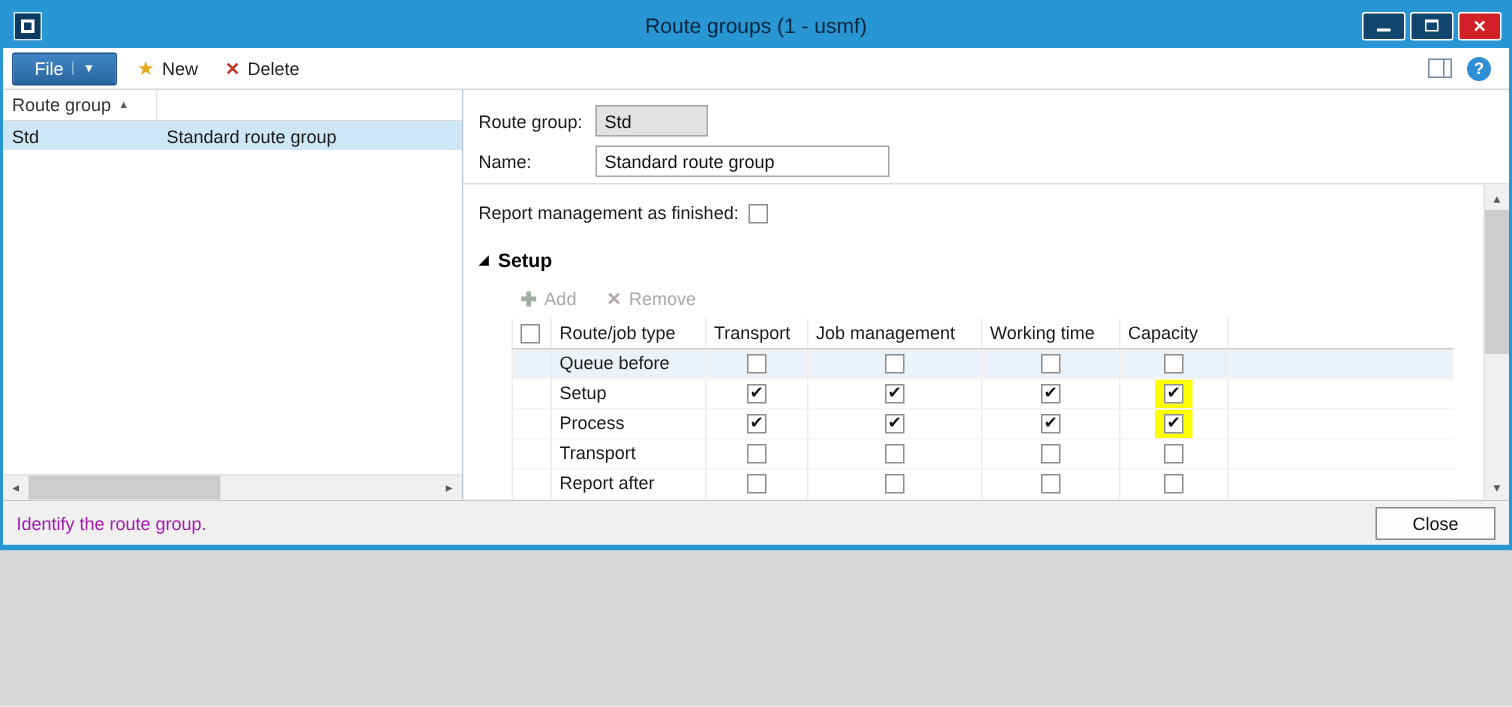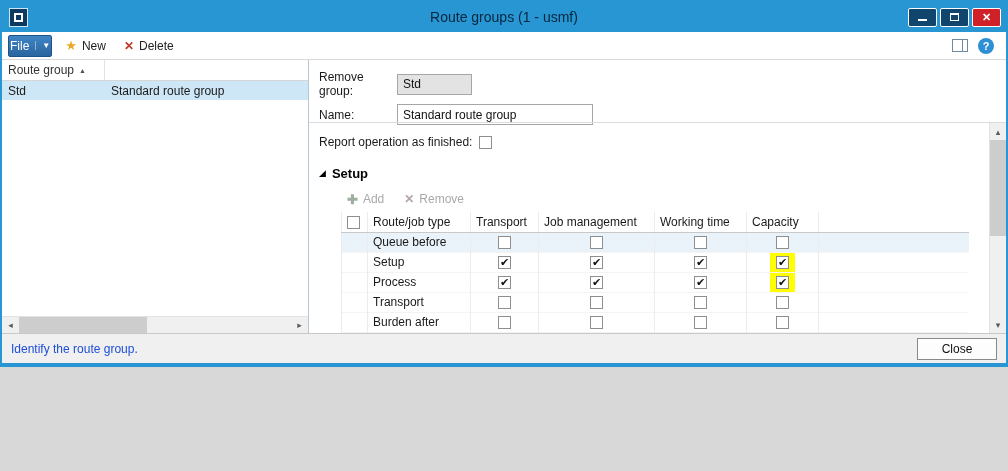--- a/index.html
+++ b/index.html
@@ -15,21 +15,21 @@
   .app-icon{width:19px;height:19px;background:#0d3a60;border:1px solid #cfe6f5;display:flex;align-items:center;justify-content:center;margin-left:2px;}
   .app-icon .glyph{width:9px;height:9px;border:2px solid #fff;}
   .title{position:absolute;left:0;right:0;text-align:center;color:#06263d;font-size:14px;pointer-events:none;}
   .win-controls{margin-left:auto;display:flex;gap:3px;z-index:2;}
   .win-btn{width:29px;height:19px;border:1px solid #fff;background:#10456e;color:#fff;display:flex;align-items:center;justify-content:center;font-size:11px;border-radius:2px;cursor:default;}
   .win-btn .min-glyph{width:9px;border-bottom:2px solid #fff;margin-top:6px;}
   .win-btn .max-glyph{width:9px;height:8px;border:1px solid #fff;border-top-width:2px;}
   .win-btn.close{background:#cf2127;font-weight:bold;}
   
   .toolbar{height:28px;background:#fff;border-bottom:1px solid #d9d9d9;display:flex;align-items:center;padding:0 6px;gap:8px;flex:0 0 auto;}
-  .file-btn{height:22px;display:flex;align-items:center;gap:6px;padding:0 1px;color:#fff;font-size:12px;background:linear-gradient(#3f85c6,#2a659e);border:1px solid #1f5288;border-radius:2px;cursor:default;}
+  .file-btn{height:22px;display:flex;align-items:center;gap:6px;padding:0 14px;color:#fff;font-size:12px;background:linear-gradient(#3f85c6,#2a659e);border:1px solid #1f5288;border-radius:2px;cursor:default;}
   .file-btn .chev{font-size:8px;border-left:1px solid rgba(255,255,255,.45);padding-left:6px;}
   .tb-btn{display:flex;align-items:center;gap:5px;background:none;border:none;font-size:12px;color:#222;padding:0 5px;font-family:inherit;cursor:default;}
   .star-icon{color:#e8a821;font-size:13px;line-height:1;}
   .delx-icon{color:#c0392b;font-size:12px;font-weight:bold;line-height:1;}
   .tb-right{margin-left:auto;display:flex;align-items:center;gap:10px;margin-right:6px;}
   .layout-icon{width:16px;height:13px;border:1px solid #6f8aa3;position:relative;background:#fff;}
   .layout-icon::after{content:"";position:absolute;top:0;bottom:0;right:4px;border-left:1px solid #6f8aa3;}
   .help-icon{width:16px;height:16px;border-radius:50%;background:#2e8fd4;color:#fff;font-weight:bold;font-size:11px;display:flex;align-items:center;justify-content:center;}
   
   .main{flex:1 1 auto;display:flex;min-height:0;}
@@ -81,21 +81,21 @@
   .setup-grid .cell-cb{text-align:center;}
   tr.row-sel td{background:#eaf2fa;}
   .cb{width:13px;height:13px;border:1px solid #8e8e8e;background:#fff;display:inline-flex;align-items:center;justify-content:center;font-size:11px;line-height:1;color:#111;vertical-align:middle;}
   .hl-wrap{background:#ffff00;padding:3px 6px;display:inline-flex;vertical-align:middle;}
   .vscroll{position:absolute;top:0;right:0;bottom:0;width:17px;background:#f0f0f0;border-left:1px solid #e3e3e3;display:flex;flex-direction:column;}
   .vscroll .scroll-arrow{width:auto;height:17px;flex:0 0 auto;}
   .v-thumb{height:96px;background:#cdcdcd;flex:0 0 auto;}
   .v-track{flex:1;}
   
   .statusbar{height:30px;flex:0 0 auto;background:#f0f0f0;border-top:1px solid #c8c8c8;display:flex;align-items:center;padding:0 9px;}
-  .status-text{color:#1d4ed8;}
+  .status-text{color:#a21caf;}
   .close-btn{margin-left:auto;width:80px;height:22px;background:#fdfdfd;border:1px solid #8a8a8a;font-size:12px;font-family:inherit;color:#111;cursor:default;}
 </style>
 </head>
 <body>
 
 <div class="window">
 
   <div class="titlebar">
     <div class="app-icon">
         <div class="glyph"></div>
@@ -152,34 +152,34 @@
         <div class="scroll-arrow">◂</div>
         <div class="h-thumb"></div>
         <div class="h-track"></div>
         <div class="scroll-arrow">▸</div>
       </div>
     </div>
 
     <div class="right-panel">
       <div class="form-top">
         <div class="field-row">
-          <span class="field-label">Remove group:</span>
+          <span class="field-label">Route group:</span>
           <input class="field rg-field" readonly="" value="Std" style="">
         </div>
         <div class="field-row">
           <span class="field-label">Name:</span>
           <input class="field name-field" value="Standard route group" style="">
         </div>
       </div>
 
       <div class="scroll-region">
         <div class="content">
 
           <div class="report-row">
-            <span>Report operation as finished:</span>
+            <span>Report management as finished:</span>
             <span class="cb"></span>
           </div>
 
           <div class="section-header">
             <span class="expander">◢</span>
             <span class="section-title">Setup</span>
           </div>
 
           <div class="setup-body">
             <div class="grid-toolbar">
@@ -240,21 +240,21 @@
                     <td class="col-sel"></td>
                     <td class="col-0">Transport</td>
                     <td class="col-1 cell-cb"><span class="cb"></span></td>
                     <td class="col-2 cell-cb"><span class="cb"></span></td>
                     <td class="col-3 cell-cb"><span class="cb"></span></td>
                     <td class="col-4 cell-cb"><span class="cb"></span></td>
                     <td class="col-fill"></td>
                   </tr>
                   <tr>
                     <td class="col-sel"></td>
-                    <td class="col-0">Burden after</td>
+                    <td class="col-0">Report after</td>
                     <td class="col-1 cell-cb"><span class="cb"></span></td>
                     <td class="col-2 cell-cb"><span class="cb"></span></td>
                     <td class="col-3 cell-cb"><span class="cb"></span></td>
                     <td class="col-4 cell-cb"><span class="cb"></span></td>
                     <td class="col-fill"></td>
                   </tr>
                   <tr>
                     <td class="col-sel"></td>
                     <td class="col-0">Burden</td>
                     <td class="col-1 cell-cb"><span class="cb"></span></td>

